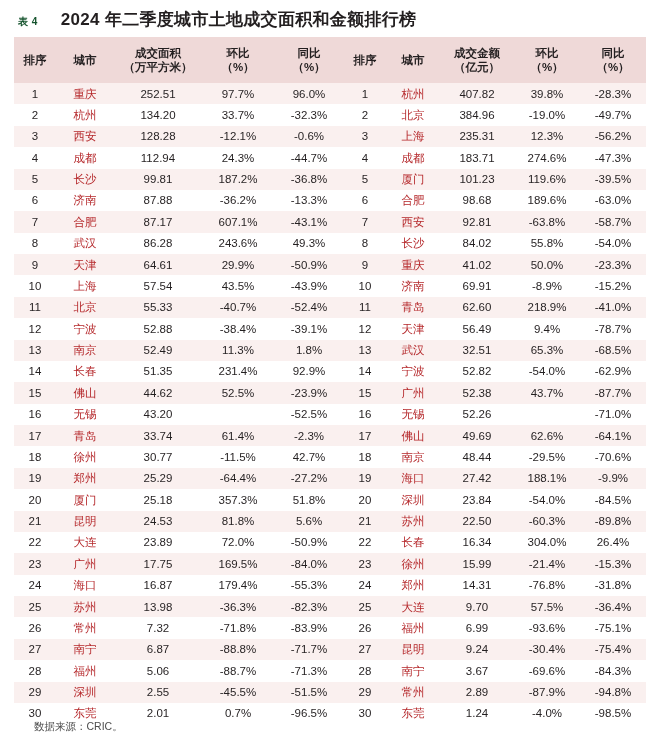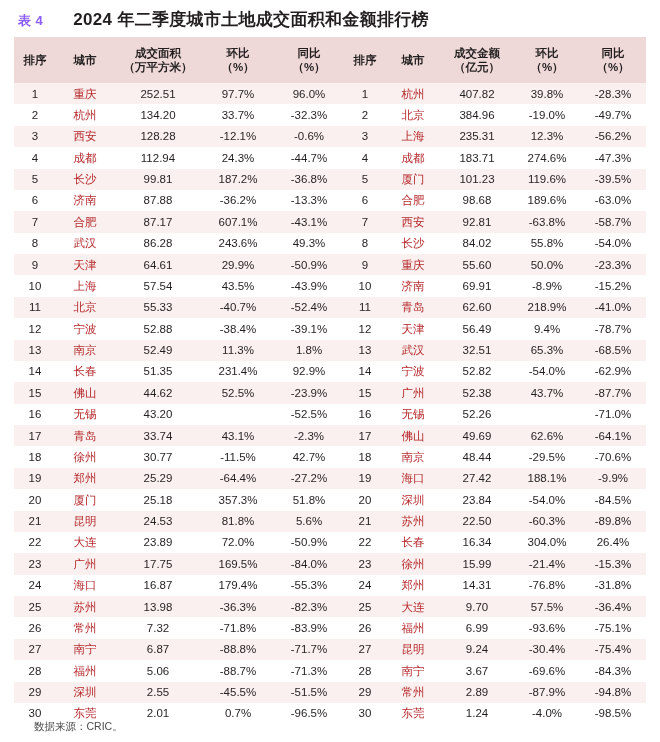--- a/index.html
+++ b/index.html
@@ -20,24 +20,24 @@
     height: 742px;
     box-sizing: border-box;
     padding: 0 14px;
   }
   .title-row {
     display: flex;
     align-items: baseline;
     padding: 8px 0 6px 4px;
   }
   .title-tag {
-    font-size: 13px;
+    font-size: 10px;
     font-weight: bold;
-    color: #8b5cf6;
-    margin-right: 30px;
+    color: #14532d;
+    margin-right: 23px;
     letter-spacing: 0.5px;
   }
   .title-text {
     font-size: 17px;
     font-weight: bold;
     color: #231f20;
     letter-spacing: 0.3px;
   }
   .tables {
     display: flex;
@@ -251,21 +251,21 @@
             <td>16</td>
             <td class="city">无锡</td>
             <td>43.20</td>
             <td></td>
             <td>-52.5%</td>
           </tr>
           <tr class="odd">
             <td>17</td>
             <td class="city">青岛</td>
             <td>33.74</td>
-            <td>43.1%</td>
+            <td>61.4%</td>
             <td>-2.3%</td>
           </tr>
           <tr class="even">
             <td>18</td>
             <td class="city">徐州</td>
             <td>30.77</td>
             <td>-11.5%</td>
             <td>42.7%</td>
           </tr>
           <tr class="odd">
@@ -440,21 +440,21 @@
           <tr class="even">
             <td>8</td>
             <td class="city">长沙</td>
             <td>84.02</td>
             <td>55.8%</td>
             <td>-54.0%</td>
           </tr>
           <tr class="odd">
             <td>9</td>
             <td class="city">重庆</td>
-            <td>55.60</td>
+            <td>41.02</td>
             <td>50.0%</td>
             <td>-23.3%</td>
           </tr>
           <tr class="even">
             <td>10</td>
             <td class="city">济南</td>
             <td>69.91</td>
             <td>-8.9%</td>
             <td>-15.2%</td>
           </tr>

